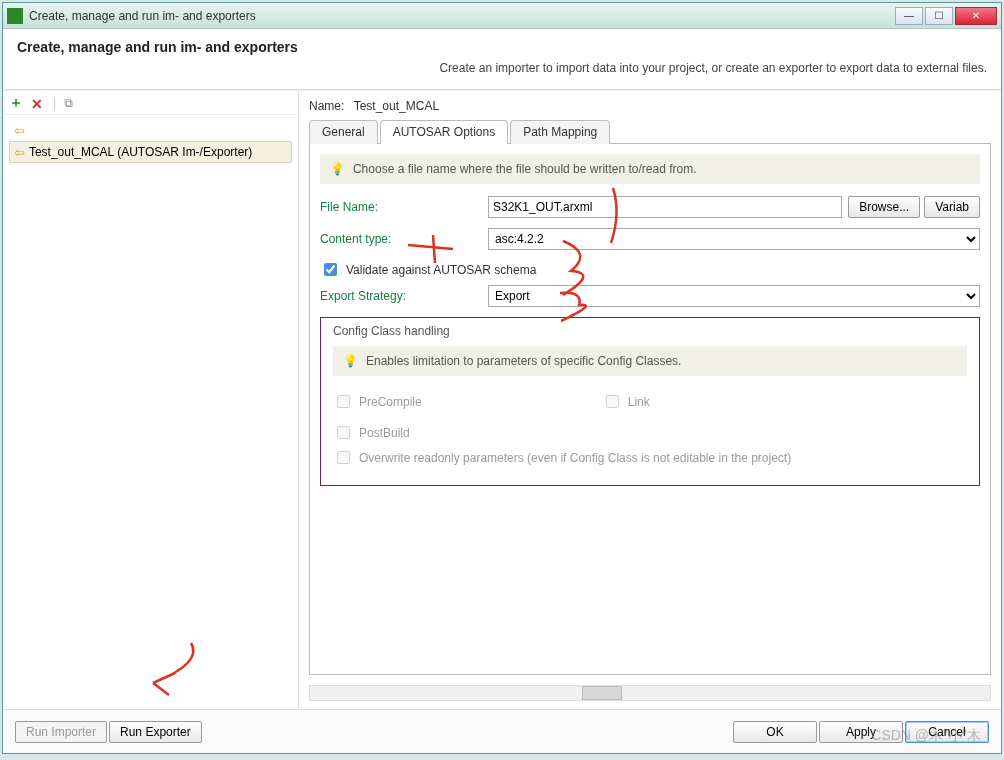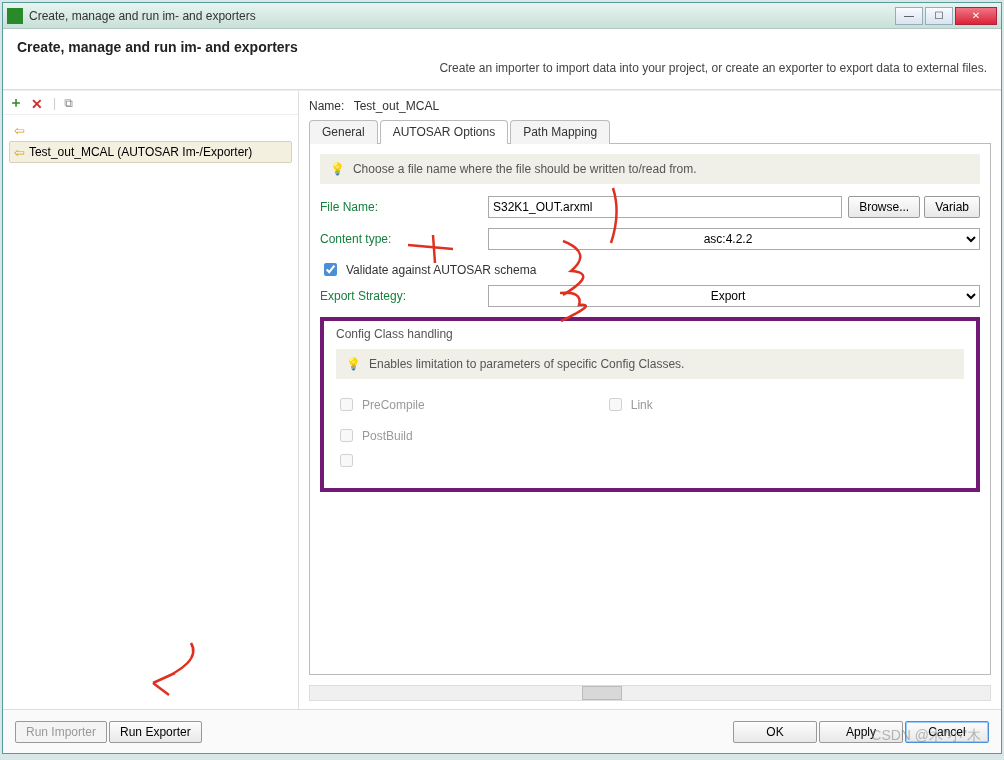--- a/index.html
+++ b/index.html
@@ -30,28 +30,28 @@
 .namerow { margin-bottom: 6px; color: #333; }
 .tabsbar { display: flex; border-bottom: 1px solid #bbb; position: relative; }
 .tab { padding: 4px 12px; border: 1px solid #bbb; border-bottom: none; background: #f4f4f4; margin-right: 2px; border-radius: 4px 4px 0 0; cursor: pointer; position: relative; top: 1px; color: #333; }
 .tab.active { background: #fff; border-bottom: 1px solid #fff; }
 .tabcontent { flex: 1; border: 1px solid #bbb; border-top: none; padding: 10px; overflow: auto; background: #fff; }
 .tipbar { background: #f0f0e8; padding: 8px 10px; display: flex; align-items: center; gap: 8px; color: #555; margin-bottom: 12px; }
 .bulb { color: #e8b030; }
 .formrow { display: flex; align-items: center; margin-bottom: 10px; }
 .formrow label { width: 168px; color: #15803d; }
 .formrow input[type=text] { flex: 1; height: 22px; border: 1px solid #aaa; padding: 0 4px; background: #fff; }
-.formrow select { flex: 1; height: 22px; border: 1px solid #aaa; background: #fff; padding: 0 2px; text-align: center; }
+.formrow select { flex: 1; height: 22px; border: 1px solid #aaa; background: #fff; padding: 0 2px; }
 .btn { height: 22px; padding: 0 10px; border: 1px solid #999; background: linear-gradient(#fdfdfd,#e8e8e8); cursor: pointer; border-radius: 2px; }
 .btn.disabled { color: #999; background: #f4f4f4; }
 .btndefault { border-color: #4a90d8; box-shadow: 0 0 0 1px #9cf inset; }
 .chk { display: flex; align-items: center; gap: 6px; margin: 6px 0; color: #333; }
 .chk input { accent-color: #4a90d8; }
 .chk.disabled { color: #999; }
-.group { border: 4px solid #701a75; margin-top: 8px; padding: 10px 12px 12px; }
+.group { border: 1px solid #701a75; margin-top: 8px; padding: 10px 12px 12px; }
 .group .gtitle { margin: -4px 0 8px 0; color: #555; }
 .footer { height: 44px; border-top: 1px solid #ddd; display: flex; align-items: center; padding: 0 12px; gap: 2px; background: #fafafa; }
 .footer .spacer { flex: 1; }
 .scrollh { height: 16px; background: #f0f0f0; border: 1px solid #ddd; margin-top: 10px; position: relative; }
 .scrollh .thumb { position: absolute; left: 40%; width: 40px; height: 100%; background: #d8d8d8; border: 1px solid #bbb; }
 .watermark { position: absolute; right: 20px; bottom: 8px; color: rgba(120,120,120,0.5); font-size: 14px; pointer-events: none; }
 </style>
 </head>
 <body>
 
@@ -149,20 +149,21 @@
               <input type="checkbox" disabled="" style="">
               <span>Link</span>
             </div>
           </div>
           <div class="chk disabled">
             <input type="checkbox" disabled="" style="">
             <span>PostBuild</span>
           </div>
           <div class="chk disabled">
             <input type="checkbox" disabled="" style="">
+            <span>Overwrite readonly parameters (even if Config Class is not editable in the project)</span>
           </div>
         </div>
 
       </div>
       <div class="scrollh">
           <div class="thumb"></div>
         </div>
     </div>
   </div>
 

